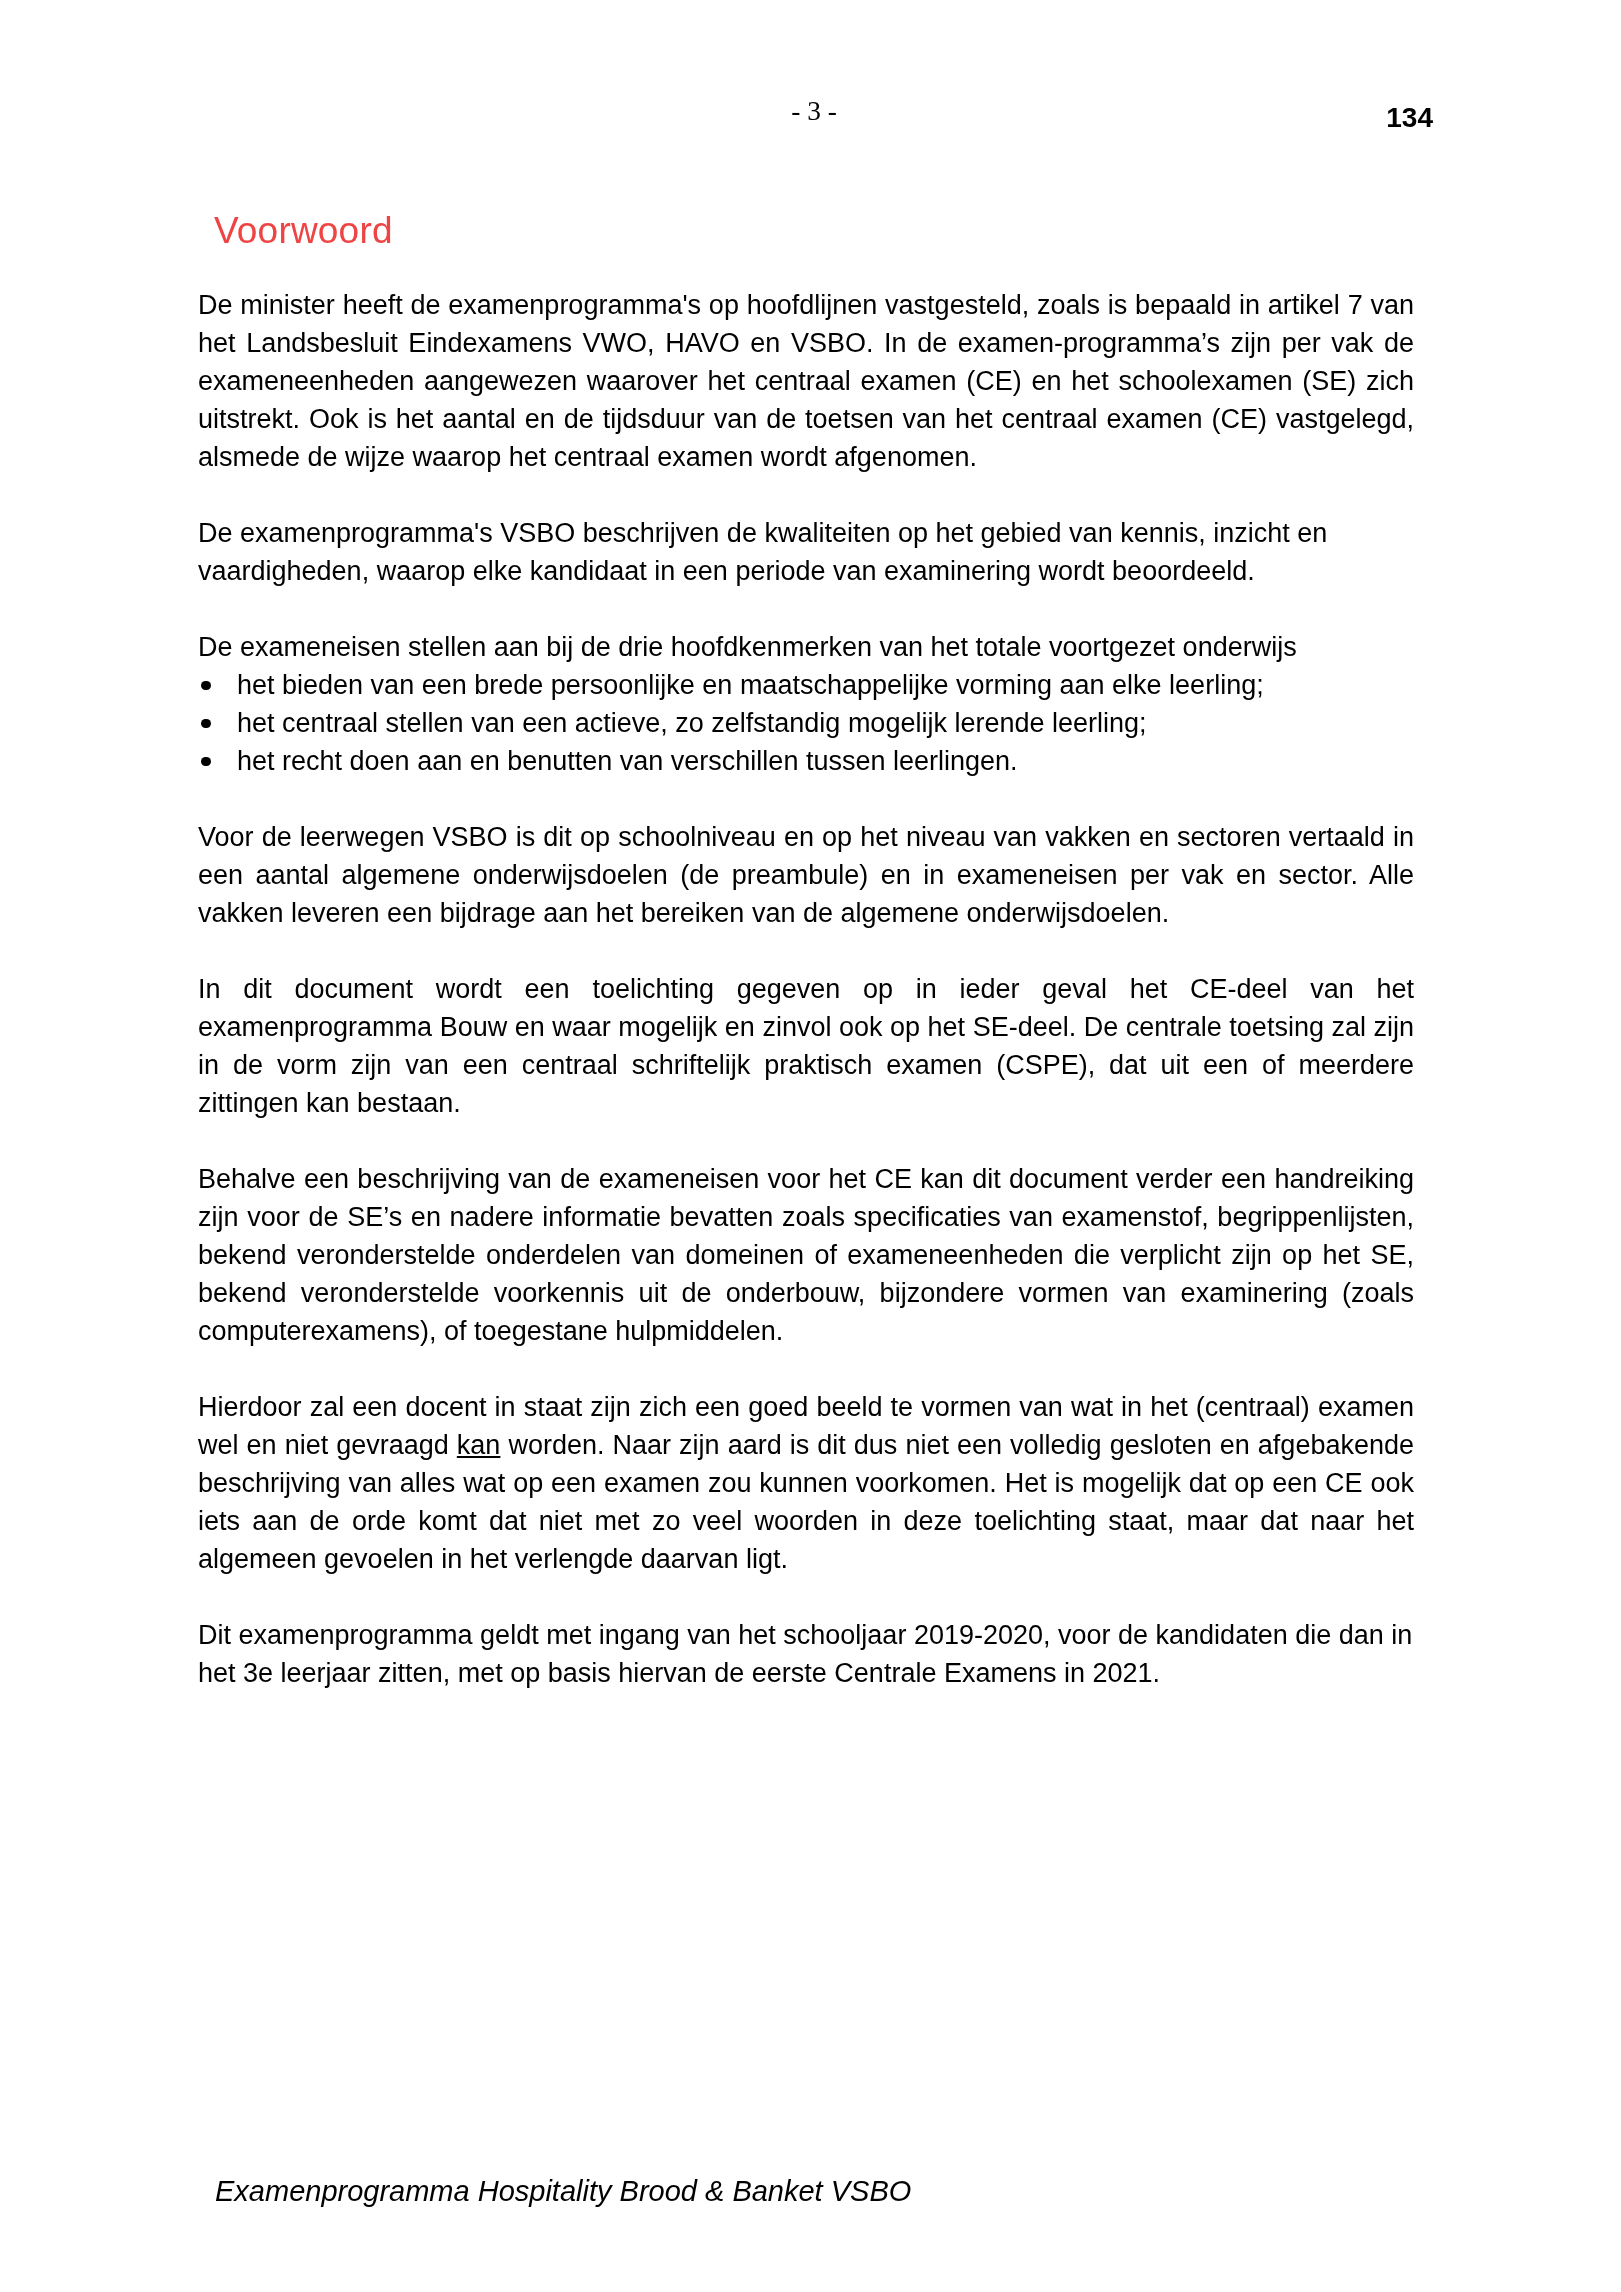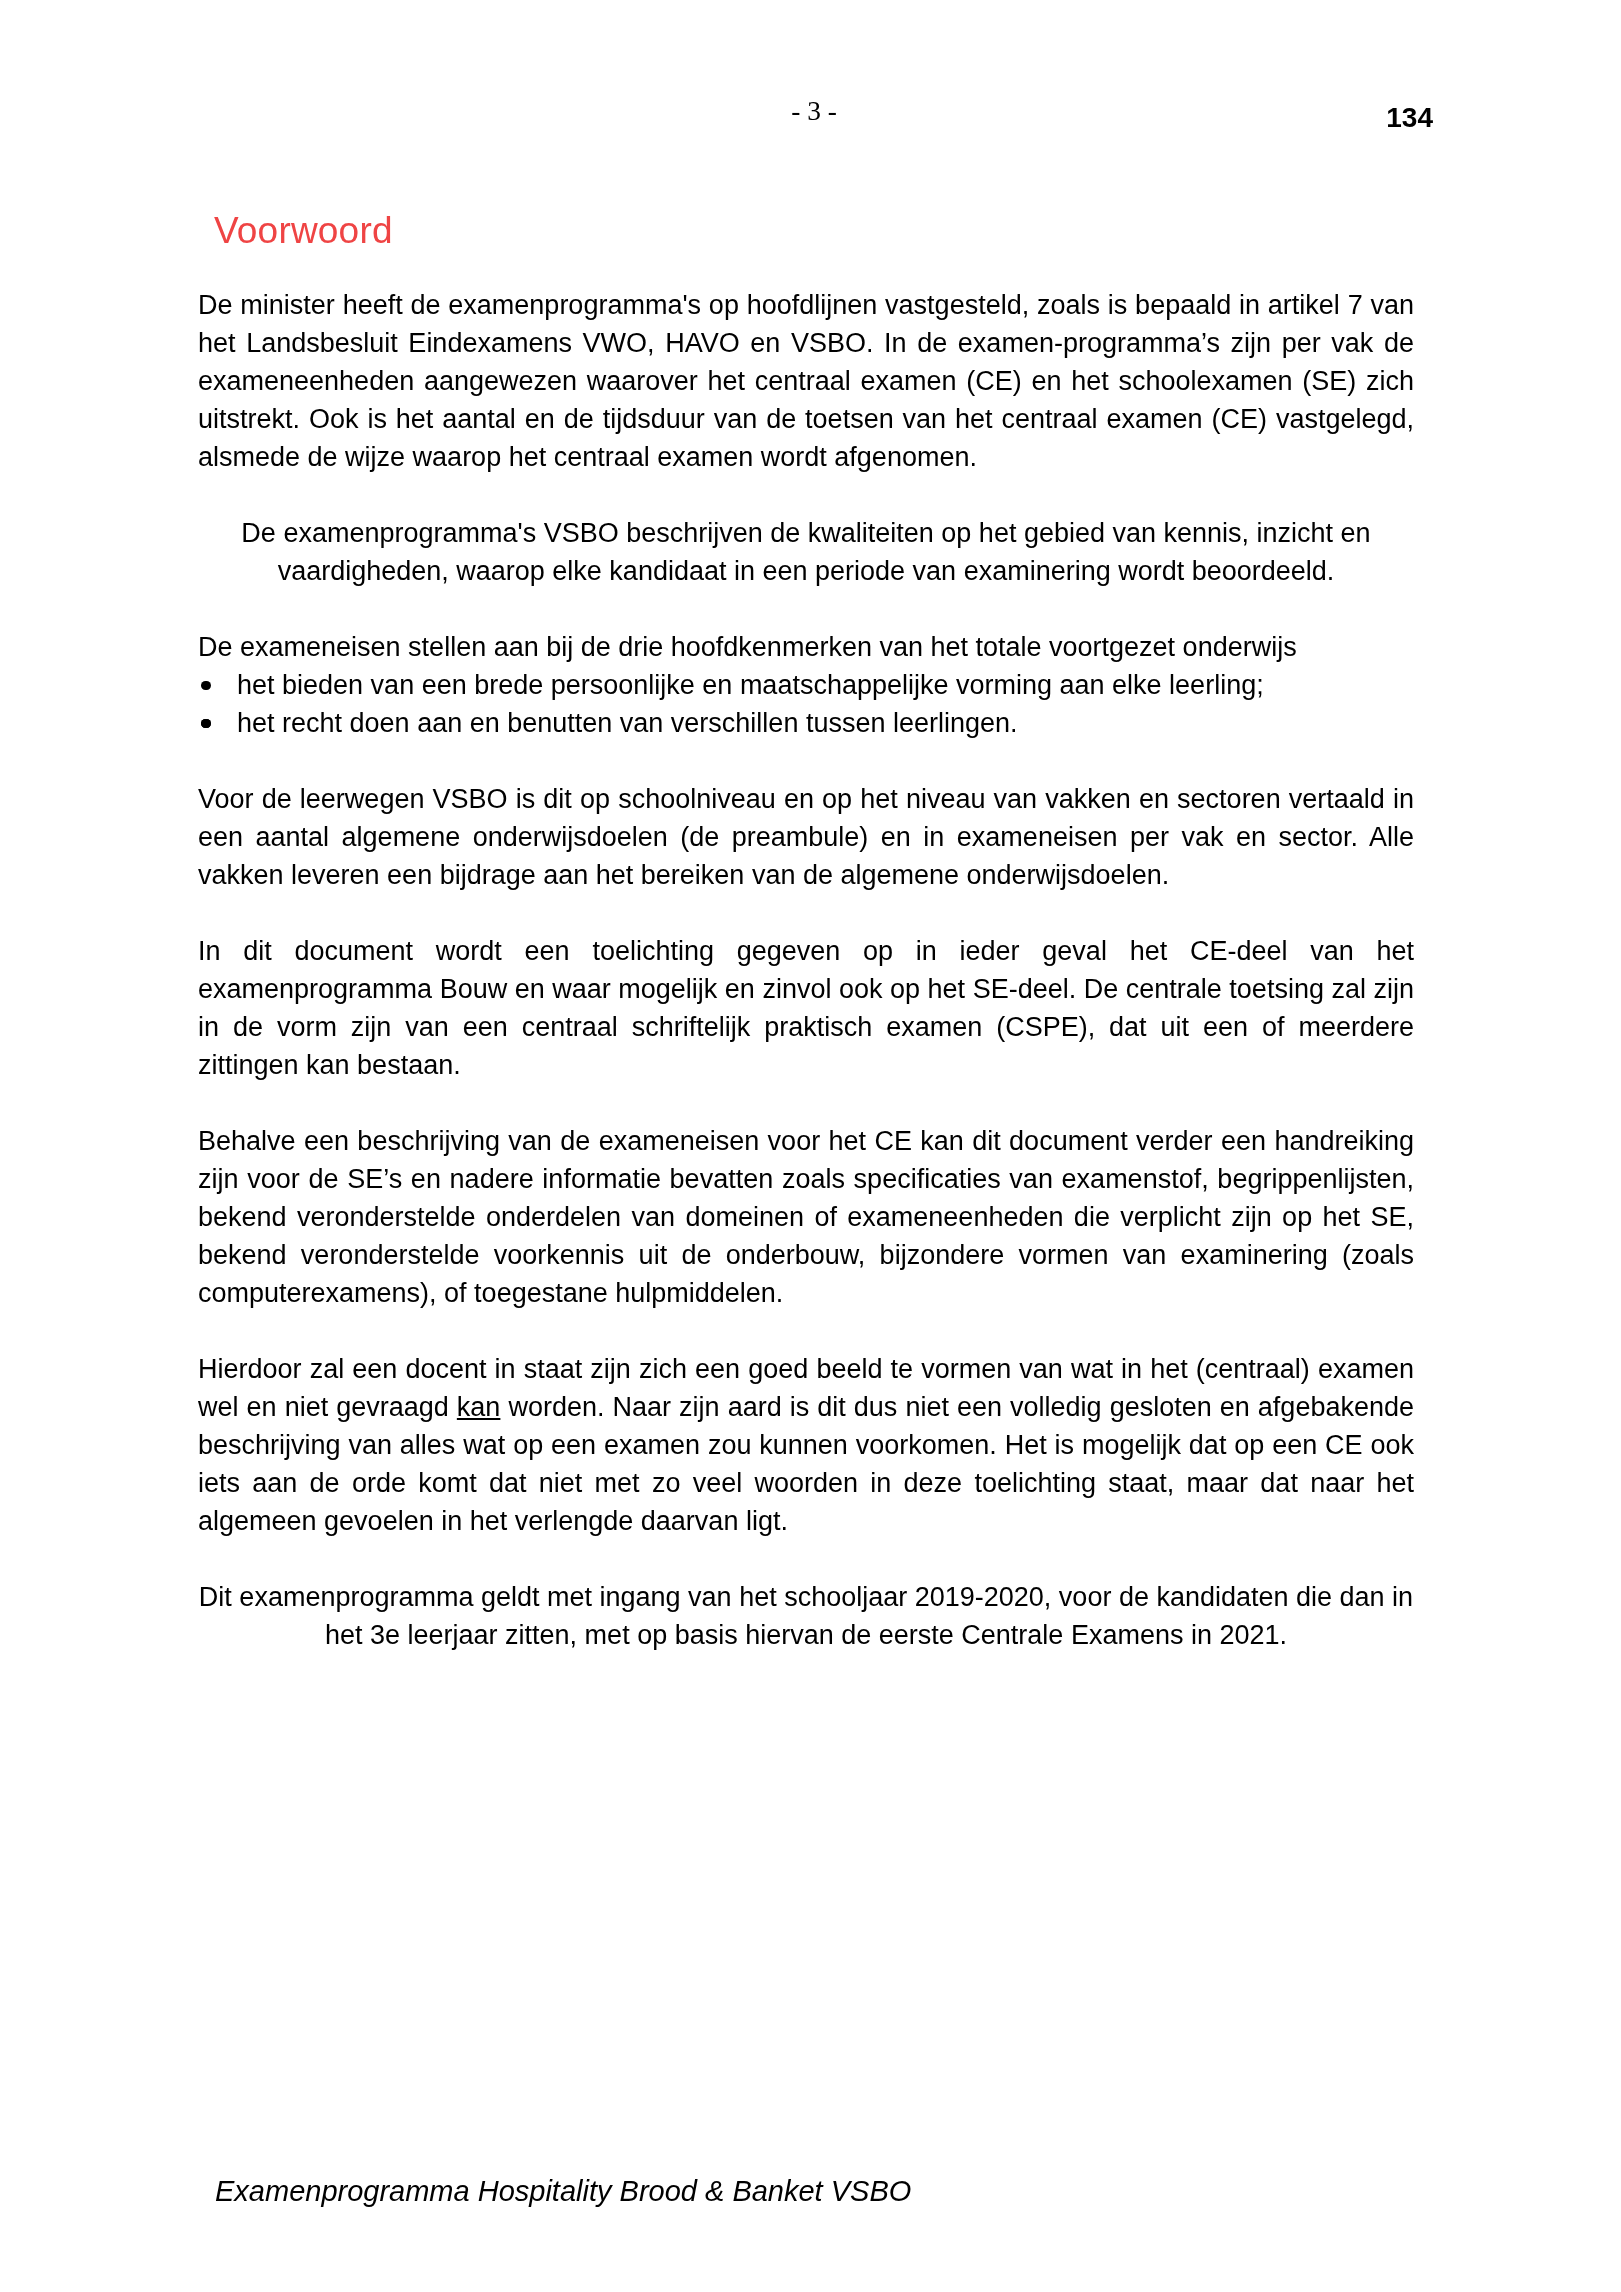--- a/index.html
+++ b/index.html
@@ -16,21 +16,21 @@
   .heading {
     position: absolute; top: 194px; left: 198px; margin: 16px;
     font-family: "Liberation Sans", sans-serif; font-size: 37px; font-weight: normal;
     color: #ef4444; letter-spacing: 0.2px;
   }
   .content {
     position: absolute; top: 286px; left: 198px; width: 1228px;
     font-family: "Liberation Sans", sans-serif; font-size: 27px; line-height: 38px; color: #000;
   }
   .content p { margin: 0 12px 38px 0; text-align: justify; }
-  .content p.last-left { text-align: center; }
+  .content p.last-left { text-align: left; }
   .content .intro { margin: 0; }
   .content ul { margin: 0 0 38px 0; padding: 0; list-style: none; }
   .content li { position: relative; padding-left: 39px; }
   .content li .bullet {
     position: absolute; left: 2.9px; top: 14.7px; width: 9.8px; height: 9.8px; border-radius: 50%; background: #000;
   }
   .u { text-decoration: underline; }
   .footer {
     position: absolute; top: 2175px; left: 215px;
     font-family: "Liberation Sans", sans-serif; font-style: italic; font-size: 29px; color: #000;
@@ -49,20 +49,21 @@
     <p>De minister heeft de examenprogramma's op hoofdlijnen vastgesteld, zoals is bepaald in artikel 7 van het Landsbesluit Eindexamens VWO, HAVO en VSBO. In de examen-programma’s zijn per vak de exameneenheden aangewezen waarover het centraal examen (CE) en het schoolexamen (SE) zich uitstrekt. Ook is het aantal en de tijdsduur van de toetsen van het centraal examen (CE) vastgelegd, alsmede de wijze waarop het centraal examen wordt afgenomen.</p>
     <p class="last-left">De examenprogramma's VSBO beschrijven de kwaliteiten op het gebied van kennis, inzicht en vaardigheden, waarop elke kandidaat in een periode van examinering wordt beoordeeld.</p>
     <p class="intro">De exameneisen stellen aan bij de drie hoofdkenmerken van het totale voortgezet onderwijs</p>
     <ul>
       <li>
         <span class="bullet"></span>
         <span>het bieden van een brede persoonlijke en maatschappelijke vorming aan elke leerling;</span>
       </li>
       <li>
         <span class="bullet"></span>
+        <span>het centraal stellen van een actieve, zo zelfstandig mogelijk lerende leerling;</span>
       </li>
       <li>
         <span class="bullet"></span>
         <span>het recht doen aan en benutten van verschillen tussen leerlingen.</span>
       </li>
     </ul>
     <p>Voor de leerwegen VSBO is dit op schoolniveau en op het niveau van vakken en sectoren vertaald in een aantal algemene onderwijsdoelen (de preambule) en in exameneisen per vak en sector. Alle vakken leveren een bijdrage aan het bereiken van de algemene onderwijsdoelen.</p>
     <p>In dit document wordt een toelichting gegeven op in ieder geval het CE-deel van het examenprogramma Bouw en waar mogelijk en zinvol ook op het SE-deel. De centrale toetsing zal zijn in de vorm zijn van een centraal schriftelijk praktisch examen (CSPE), dat uit een of meerdere zittingen kan bestaan.</p>
     <p>Behalve een beschrijving van de exameneisen voor het CE kan dit document verder een handreiking zijn voor de SE’s en nadere informatie bevatten zoals specificaties van examenstof, begrippenlijsten, bekend veronderstelde onderdelen van domeinen of exameneenheden die verplicht zijn op het SE, bekend veronderstelde voorkennis uit de onderbouw, bijzondere vormen van examinering (zoals computerexamens), of toegestane hulpmiddelen.</p>
     <p><span>Hierdoor zal een docent in staat zijn zich een goed beeld te vormen van wat in het (centraal) examen wel en niet gevraagd </span><span class="u">kan</span><span> worden. Naar zijn aard is dit dus niet een volledig gesloten en afgebakende beschrijving van alles wat op een examen zou kunnen voorkomen. Het is mogelijk dat op een CE ook iets aan de orde komt dat niet met zo veel woorden in deze toelichting staat, maar dat naar het algemeen gevoelen in het verlengde daarvan ligt.</span></p>

